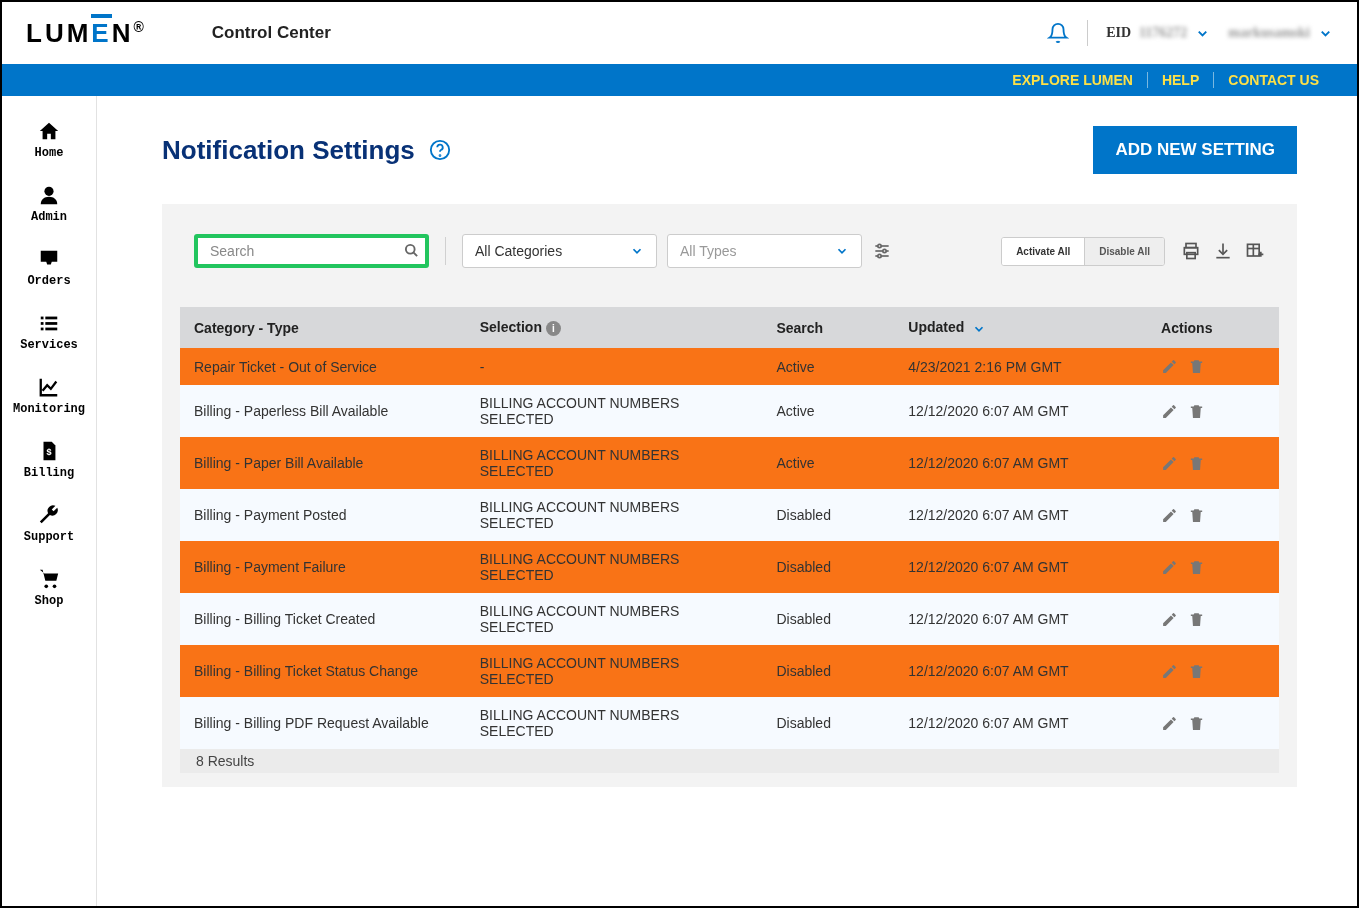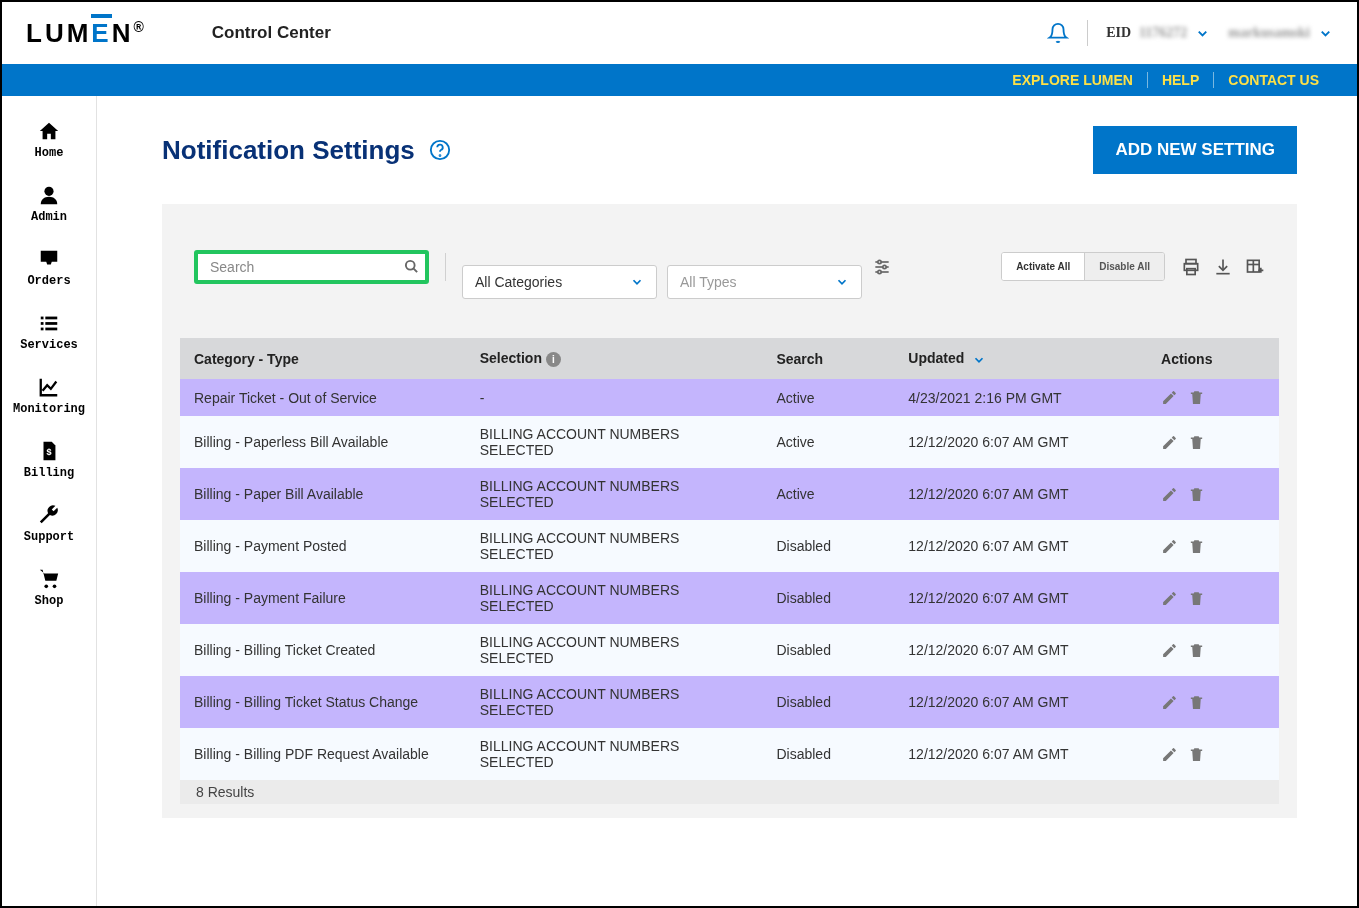--- a/index.html
+++ b/index.html
@@ -25,30 +25,30 @@
   .page-title { color: #083176; font-size: 26px; font-weight: 800; }
   .help-circle { margin-left: 14px; cursor: pointer; }
   .btn-primary { margin-left: auto; background: #0075c9; color: #fff; font-weight: 700; font-size: 17px; border: none; padding: 14px 22px; cursor: pointer; }
   .panel { background: #f3f3f3; padding: 30px 18px 14px 18px; }
   .toolbar { display: flex; align-items: center; gap: 10px; margin-bottom: 18px; padding: 0 14px; }
   .search-wrap { position: relative; width: 235px; }
   .search-input { width: 100%; height: 34px; border: 4px solid #22c55e; border-radius: 3px; padding: 0 32px 0 12px; font-size: 14px; color: #333; }
   .search-input::placeholder { color: #888; }
   .search-icon-pos { position: absolute; right: 10px; top: 9px; }
   .toolbar-sep { width: 1px; height: 28px; background: #d0d0d0; margin: 0 6px; }
-  .select-box { height: 34px; border: 1px solid #ccc; border-radius: 3px; background: #fff; display: flex; align-items: center; padding: 0 12px; font-size: 14px; cursor: pointer; gap: 8px; margin-top: 31px; }
+  .select-box { height: 34px; border: 1px solid #ccc; border-radius: 3px; background: #fff; display: flex; align-items: center; padding: 0 12px; font-size: 14px; cursor: pointer; gap: 8px; }
   .select-box.cat { width: 195px; color: #333; }
   .select-box.typ { width: 195px; color: #999; }
   .select-box .spacer { flex: 1; }
   .icon-btn { cursor: pointer; display: flex; align-items: center; }
   .btn-group { display: flex; border: 1px solid #ccc; border-radius: 3px; background: #fff; overflow: hidden; }
   .btn-group button { border: none; background: #fff; padding: 8px 14px; font-size: 10px; font-weight: 600; cursor: pointer; color: #333; }
   .btn-group button:last-child { background: #eee; border-left: 1px solid #ccc; color: #555; }
   .tool-icons { display: flex; gap: 12px; margin-left: 6px; }
-  table.data { width: 100%; border-collapse: collapse; background: #c4b5fd; margin-top: 39px; }
+  table.data { width: 100%; border-collapse: collapse; background: #f97316; margin-top: 39px; }
   table.data thead th { background: #d7d8da; text-align: left; padding: 12px 14px; font-weight: 700; font-size: 14px; color: #222; }
   table.data tbody td { padding: 10px 14px; font-size: 14px; color: #333; vertical-align: middle; border: none; }
   table.data tbody tr:nth-child(even) td { background: #f6faff; }
   .action-cell { display: flex; gap: 10px; justify-content: flex-start; }
   .info-circ { display: inline-block; width: 15px; height: 15px; border-radius: 50%; background: #888; color: #fff; font-size: 10px; text-align: center; line-height: 15px; margin-left: 4px; }
   .results-bar { background: #ebebeb; padding: 4px 16px; font-size: 14px; color: #444; }
   svg { display: block; }
 </style>
 </head>
 <body>

